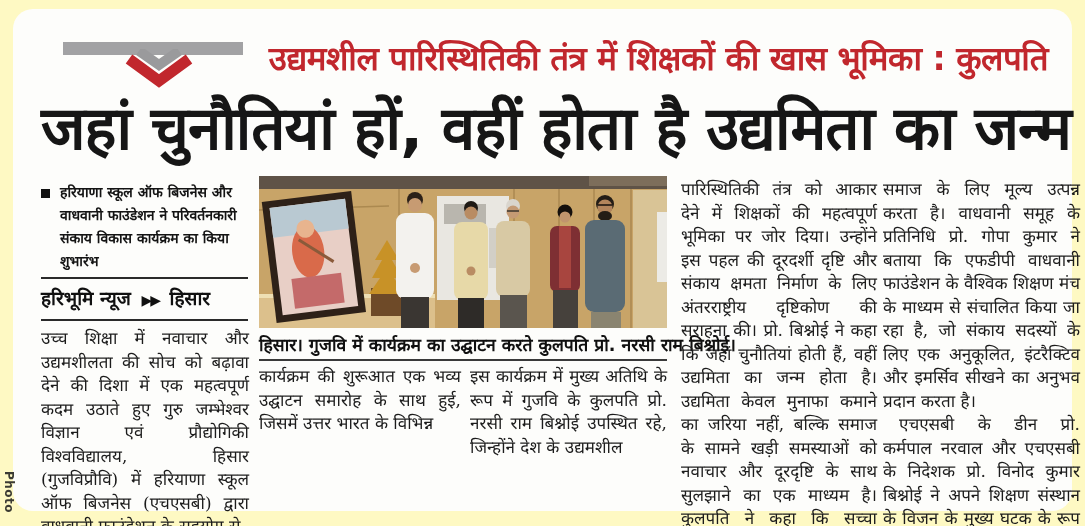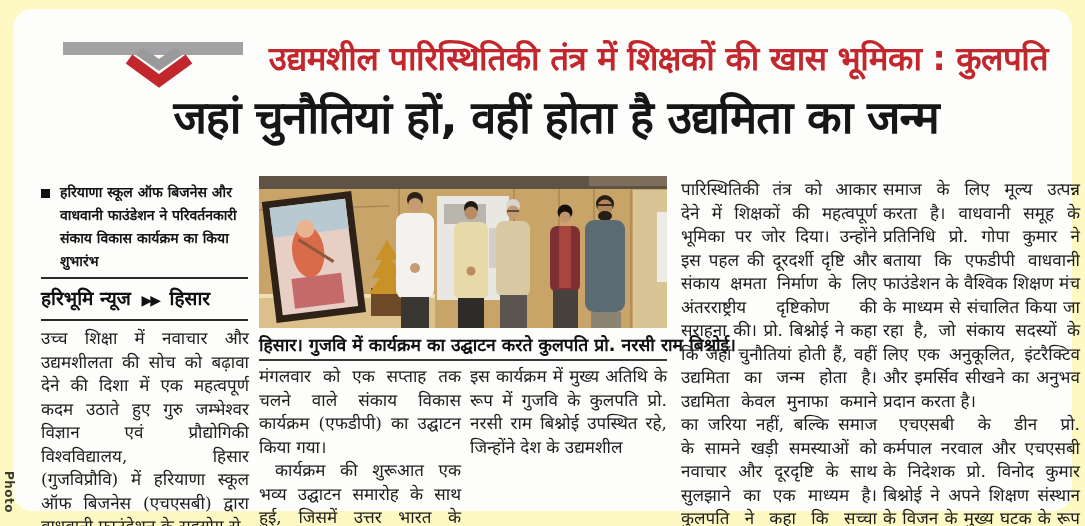--- a/index.html
+++ b/index.html
@@ -7,21 +7,21 @@
   .canvas{position:relative;width:1085px;height:526px;background:#fef9c3;overflow:hidden;}
   .card{position:absolute;left:13px;top:9px;right:13px;bottom:15px;background:#fdfdfb;border-radius:20px;}
   
   .logo-bar{position:absolute;left:50px;top:33px;width:180px;height:13px;background:#a2a2a4;}
   .logo-chevrons{position:absolute;left:108px;top:40px;}
   
   .masthead{position:absolute;top:26px;right:24px;font-size:33px;font-weight:bold;color:#c1272d;
             white-space:nowrap;letter-spacing:-0.5px;}
   
   .headline{position:absolute;left:22px;top:76px;width:1042px;margin:0;text-align:center;
-            font-size:45px;font-weight:bold;color:#161616;letter-spacing:-1px;white-space:nowrap;}
+            font-size:60px;font-weight:bold;color:#161616;letter-spacing:-1px;white-space:nowrap;}
   
   .col1{position:absolute;left:28px;top:172px;width:208px;}
   .bullet-item{display:flex;gap:10px;}
   .bullet-sq{flex:0 0 auto;width:9px;height:9px;background:#111;margin-top:8px;}
   .bullet-text{margin:0;font-size:14px;font-weight:bold;line-height:23px;color:#141414;}
   .rule{position:absolute;left:28px;width:207px;height:0;border-top:2px solid #2a2a2a;}
   .rule-top{top:268px;}
   .rule-bottom{top:310px;}
   .byline{position:absolute;left:28px;top:276px;width:207px;font-size:19px;
           font-weight:bold;color:#101010;white-space:nowrap;}
@@ -143,21 +143,20 @@
       <ellipse cx="346" cy="40" rx="7" ry="5" fill="#241d16"></ellipse>
       <line x1="339" y1="29" x2="353" y2="29" stroke="#14100c" stroke-width="1.5"></line>
       <rect x="326" y="44" width="40" height="92" rx="9" fill="#5a6b74"></rect>
       <rect x="332" y="136" width="30" height="16" fill="#8a8470"></rect>
     </svg>
 
     <div class="caption">हिसार। गुजवि में कार्यक्रम का उद्घाटन करते कुलपति प्रो. नरसी राम बिश्नोई।</div>
     <div class="caption-rule"></div>
 
     <div class="col2">
-      <p class="body-text">मंगलवार को एक सप्ताह तक चलने वाले संकाय विकास कार्यक्रम (एफडीपी) का उद्घाटन किया गया।</p>
       <p class="body-text">कार्यक्रम की शुरूआत एक भव्य उद्घाटन समारोह के साथ हुई, जिसमें उत्तर भारत के विभिन्न</p>
     </div>
 
     <div class="col3">
       <p class="body-text">इस कार्यक्रम में मुख्य अतिथि के रूप में गुजवि के कुलपति प्रो. नरसी राम बिश्नोई उपस्थित रहे, जिन्होंने देश के उद्यमशील</p>
     </div>
 
     <div class="col4">
       <p class="body-text">पारिस्थितिकी तंत्र को आकार देने में शिक्षकों की महत्वपूर्ण भूमिका पर जोर दिया। उन्होंने इस पहल की दूरदर्शी दृष्टि और संकाय क्षमता निर्माण के लिए अंतरराष्ट्रीय दृष्टिकोण की सराहना की। प्रो. बिश्नोई ने कहा कि जहां चुनौतियां होती हैं, वहीं उद्यमिता का जन्म होता है। उद्यमिता केवल मुनाफा कमाने का जरिया नहीं, बल्कि समाज के सामने खड़ी समस्याओं को नवाचार और दूरदृष्टि के साथ सुलझाने का एक माध्यम है। कुलपति ने कहा कि सच्चा उद्यमी वही है जो समस्या में अवसर देखता है और अपने विचारों से</p>
     </div>

